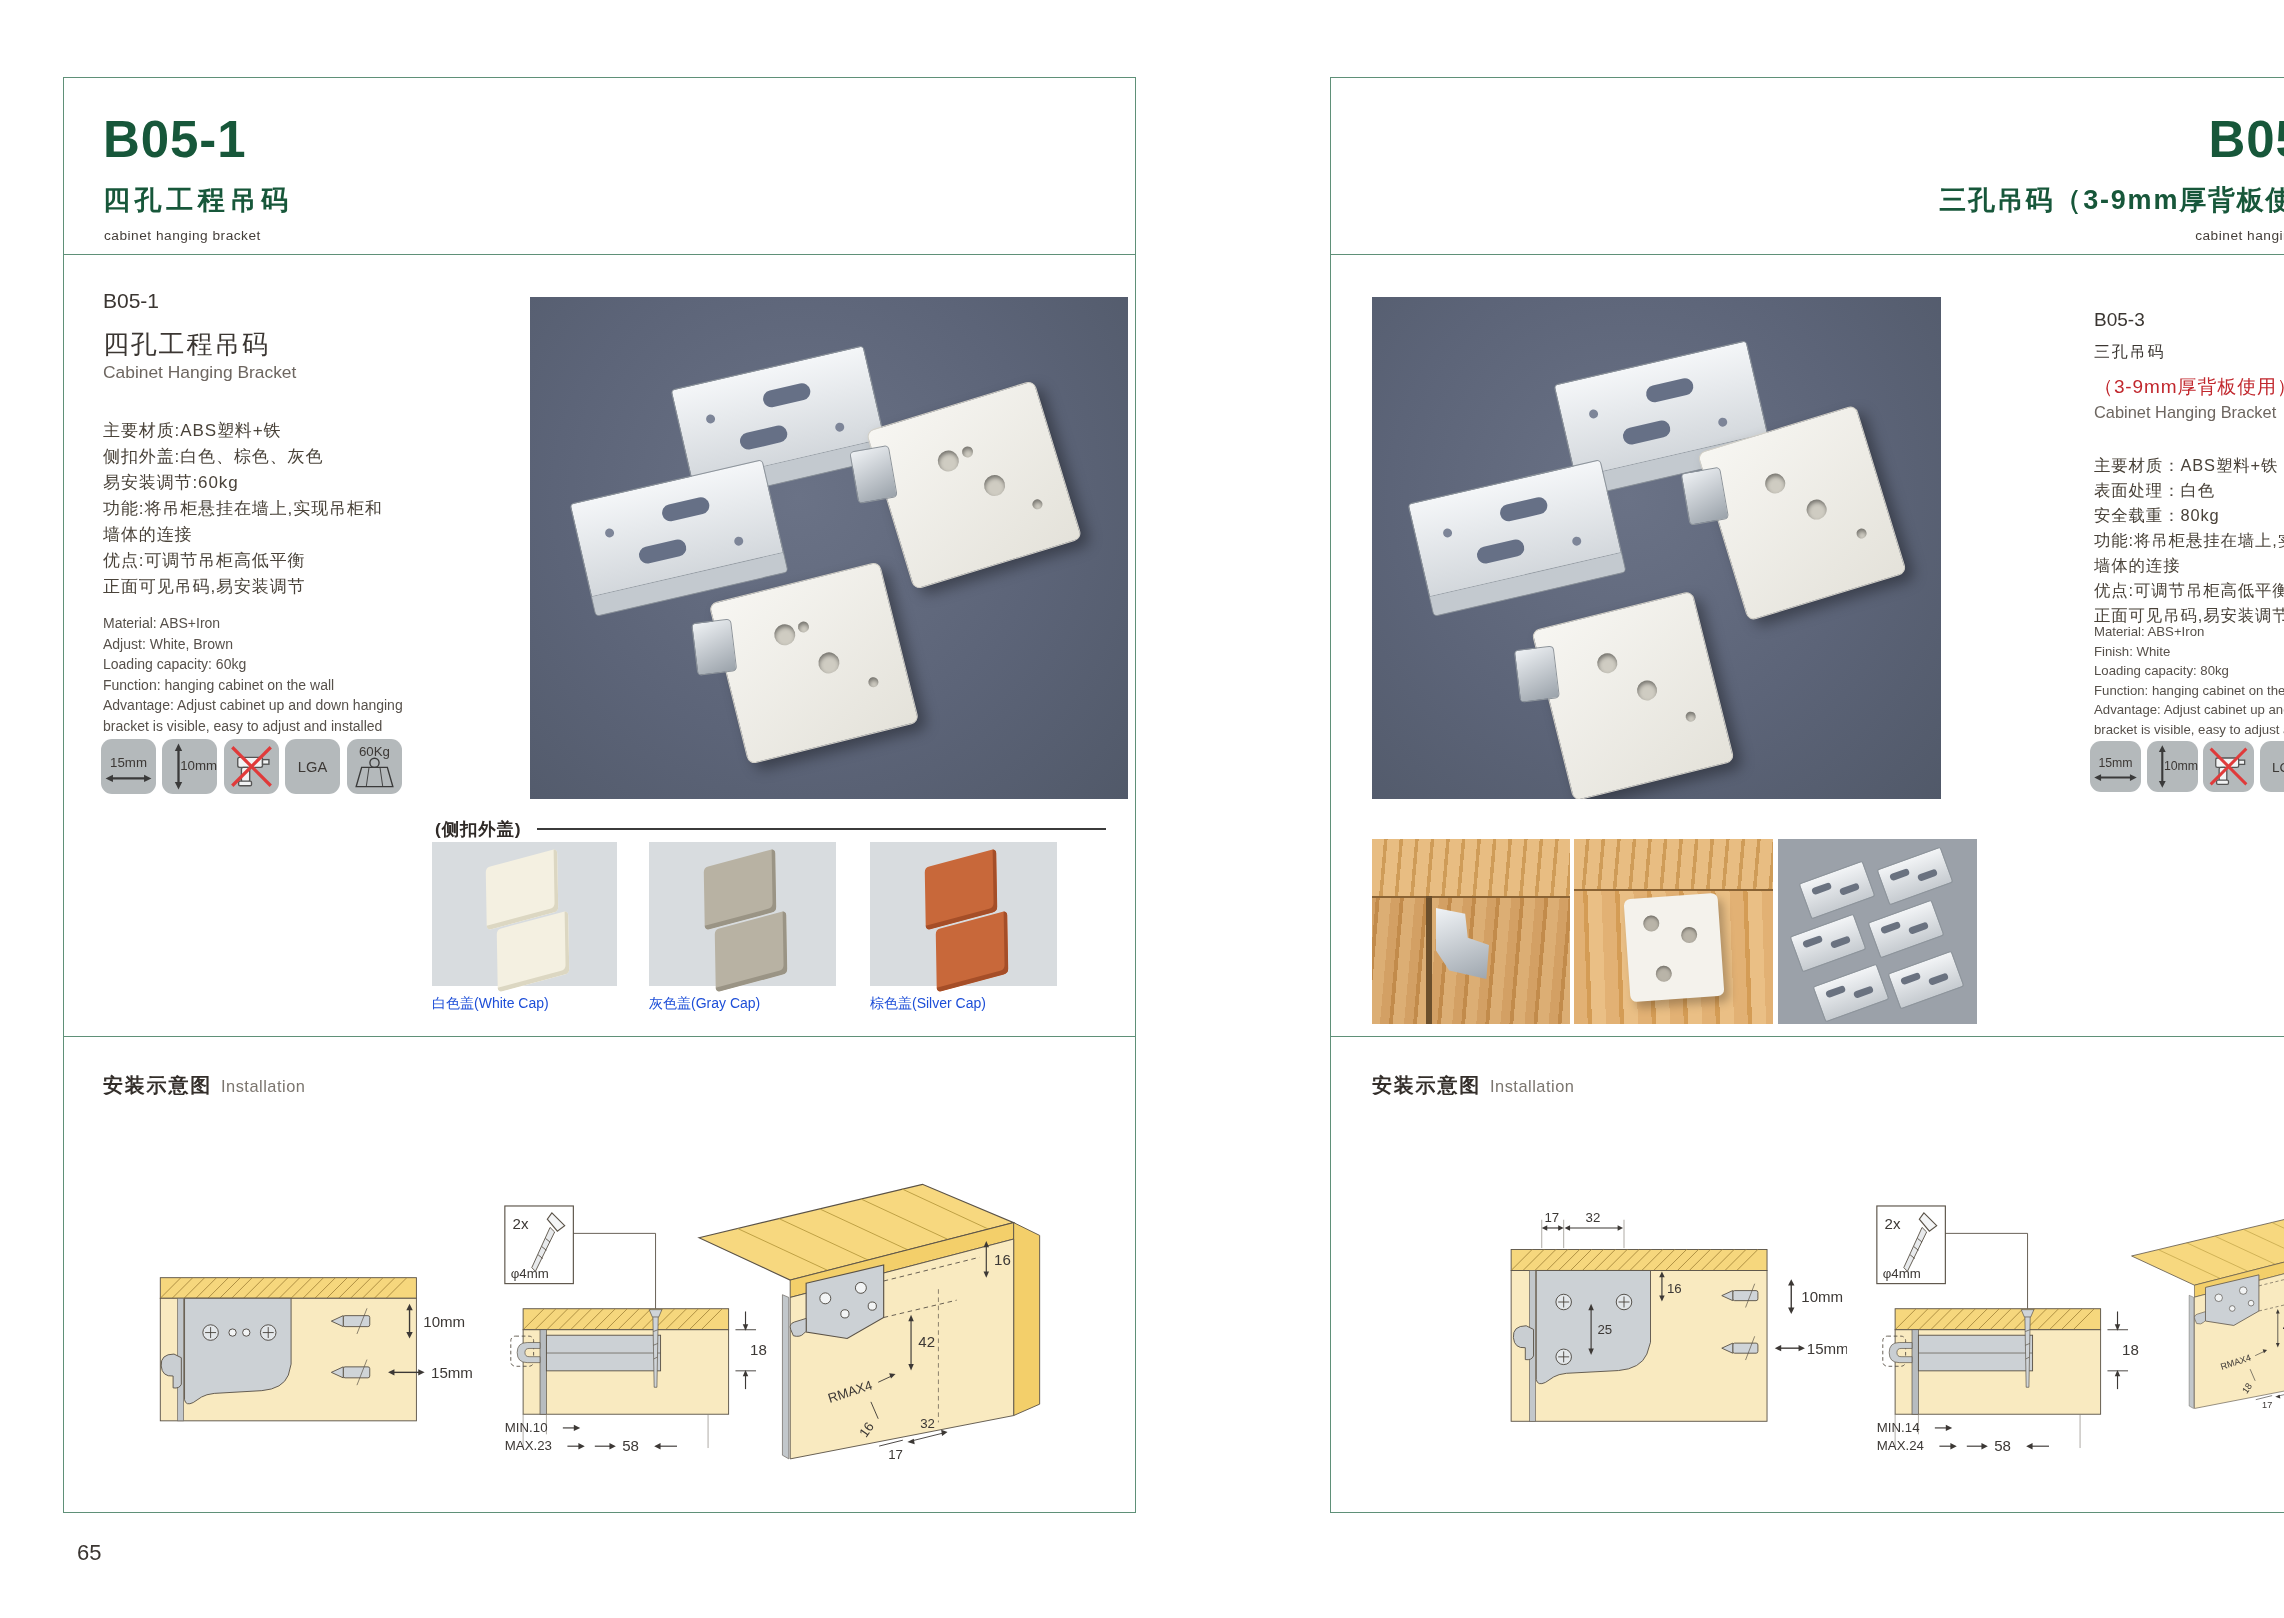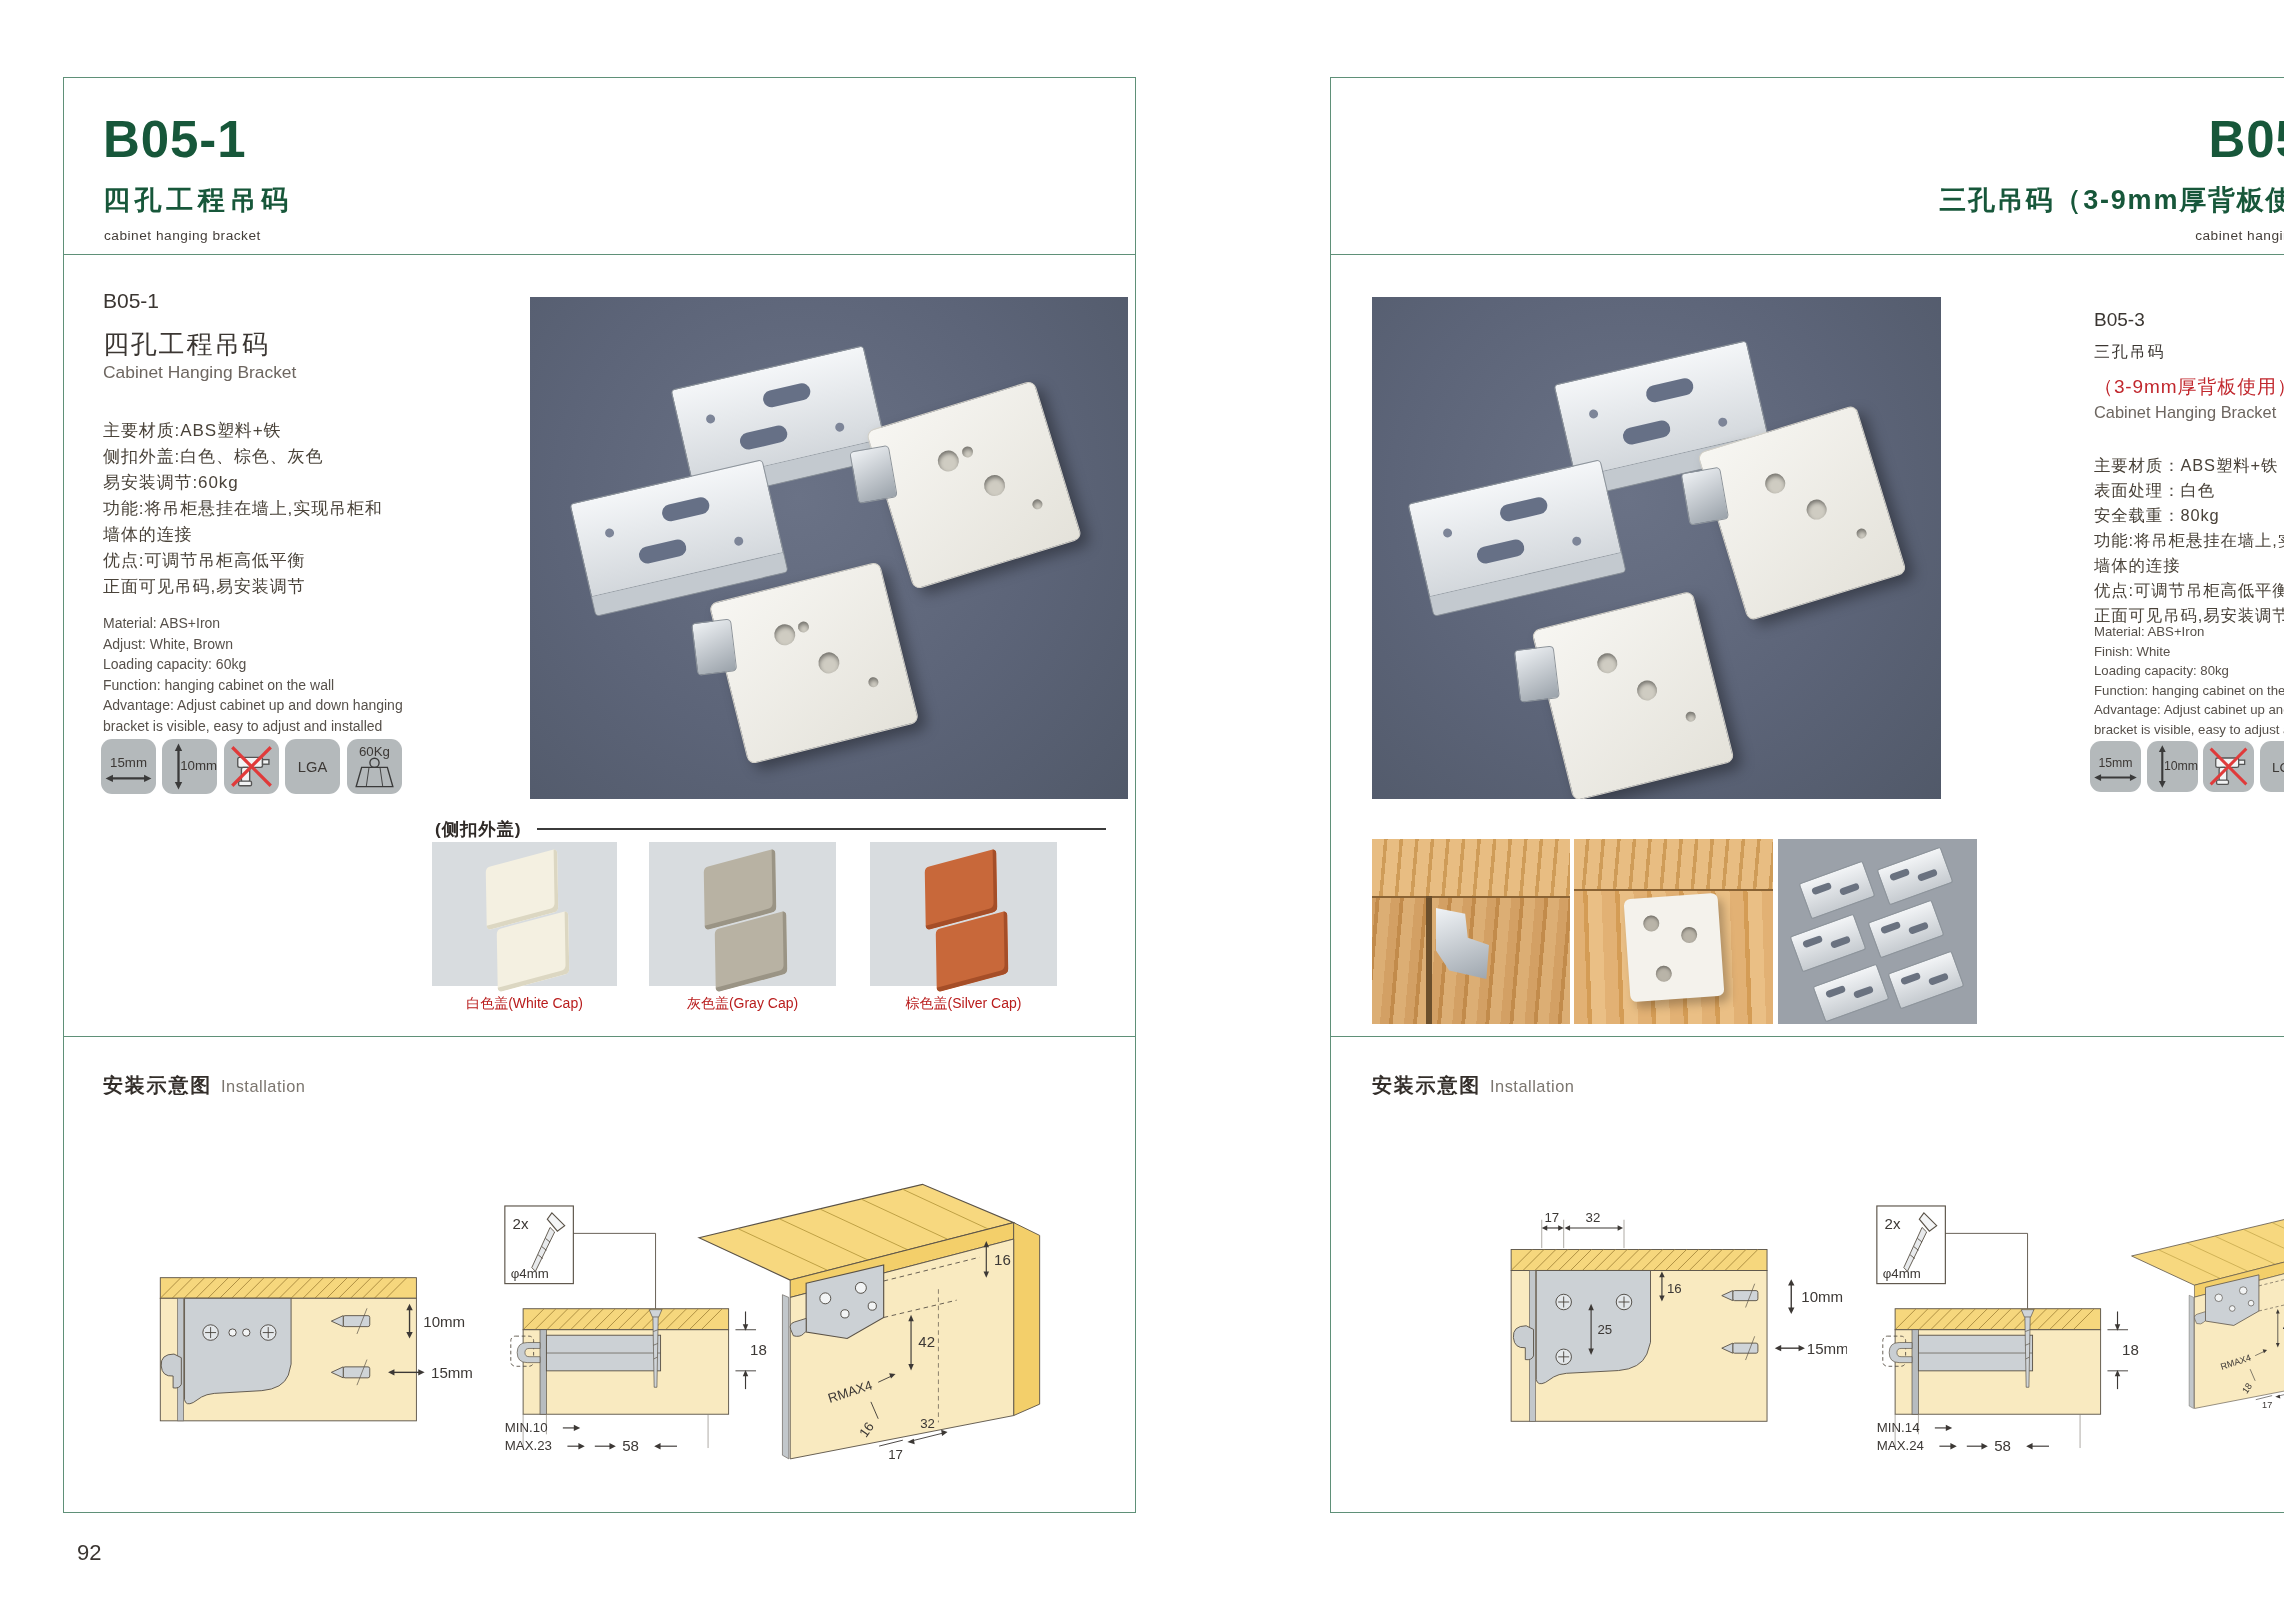--- a/index.html
+++ b/index.html
@@ -35,21 +35,21 @@
   .wbracket .hook{position:absolute;left:-26.5px;top:16.4px;width:38px;height:51px;
                   background:linear-gradient(160deg,#eef1f4,#9aa2aa);border-radius:4.6px;transform:rotate(7deg);
                   border:0.9px solid #8d949b}
   .caps-heading{font-size:17.4px;font-weight:bold;color:#2f2a27;letter-spacing:0.9px}
   .caps-line{position:absolute;height:1.8px;background:#3b3b3b}
   .cap-tile{position:absolute;top:764px;height:144px;background:#d8dcdf}
   .cap-piece{position:absolute;width:74px;height:61px;border-radius:4.6px;transform:rotate(-15deg) skewX(-14deg)}
   .cap-white{background:#f4f0e1;box-shadow:inset -3.7px -4.6px 0 #dcd7c2}
   .cap-gray{background:#b8b2a3;box-shadow:inset -3.7px -4.6px 0 #9a9485}
   .cap-orange{background:#c8683a;box-shadow:inset -3.7px -4.6px 0 #a54e28}
-  .cap-label{position:absolute;top:917px;font-size:14px;color:#b91c1c;text-align:center}
+  .cap-label{position:absolute;top:917px;font-size:14px;color:#1d4ed8;}
   .inst-cn{font-size:20px;font-weight:bold;color:#332e2a;letter-spacing:1.8px}
   .inst-en{font-size:16.4px;color:#7b756e;margin-left:9px;letter-spacing:0.5px}
   .pageno{position:absolute;top:1540px;font-size:22px;color:#3b3632}
   svg text{font-family:"Liberation Sans","DejaVu Sans",sans-serif;fill:#3c3835}
   .dim{font-size:33px}
   .dim-sm{font-size:29px}
   .sp{position:absolute;top:761px;height:185px;overflow:hidden}
   #sp1{left:41px;width:198px;background:repeating-linear-gradient(95deg,#d3a064 0 9px,#c28b4b 9px 12.8px,#dcae74 12.8px 24px)}
   #sp2{left:243px;width:199px;background:repeating-linear-gradient(88deg,#e2b174 0 13.7px,#d49c55 13.7px 18px,#eabf85 18px 32px)}
   #sp3{left:447px;width:199px;background:#9ba1a9}
@@ -663,14 +663,14 @@
     <text class="dim-sm" transform="rotate(-55 448 585)" x="436" y="585">18</text>
     <line x1="470" y1="612" x2="522" y2="599" stroke="#3c3835" stroke-width="2"></line>
     <text class="dim-sm" x="490" y="640">17</text>
     <line x1="540" y1="601" x2="612" y2="583" stroke="#3c3835" stroke-width="2"></line>
     <polygon points="532,603 546,596 548,608" fill="#3c3835"></polygon>
       <polygon points="620,581 606,576 608,590" fill="#3c3835"></polygon>
     <text class="dim-sm" x="560" y="572">32</text>
   </svg>
 </div>
 
-<div class="pageno" style="left:77px">92</div>
+<div class="pageno" style="left:77px">65</div>
 
 
 </body></html>

